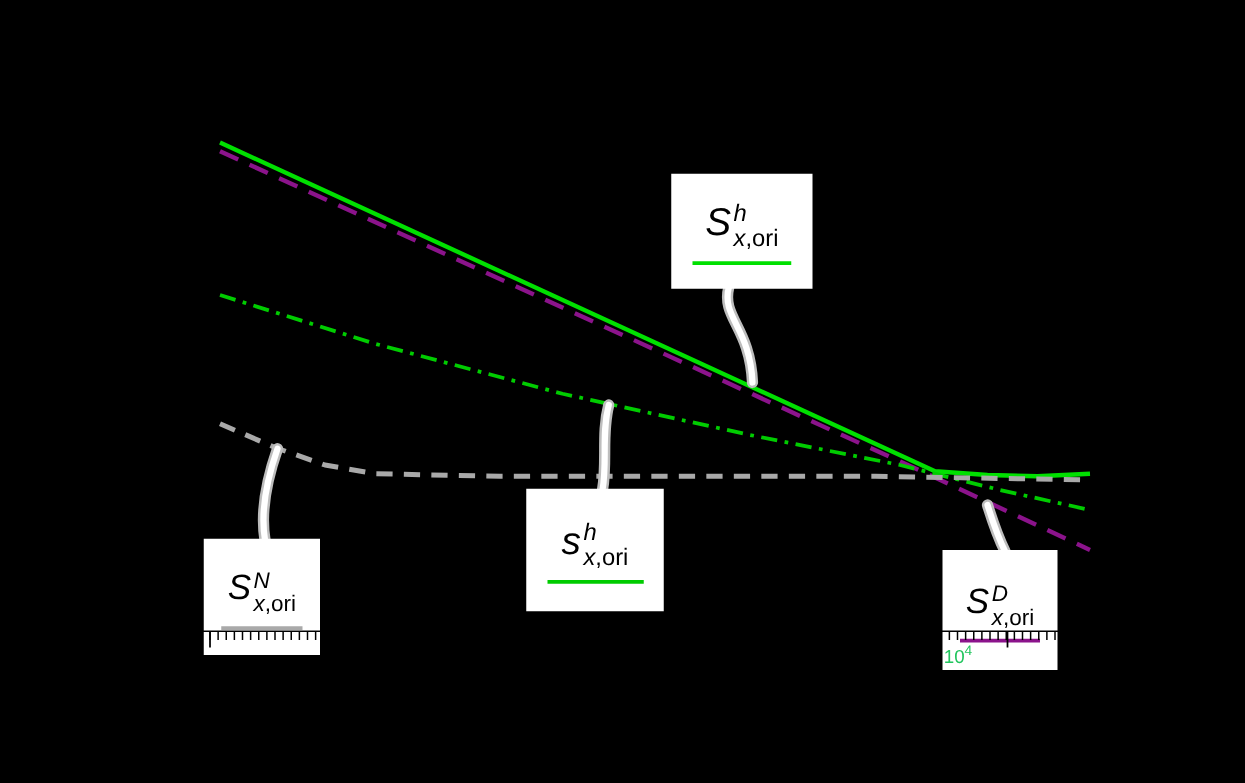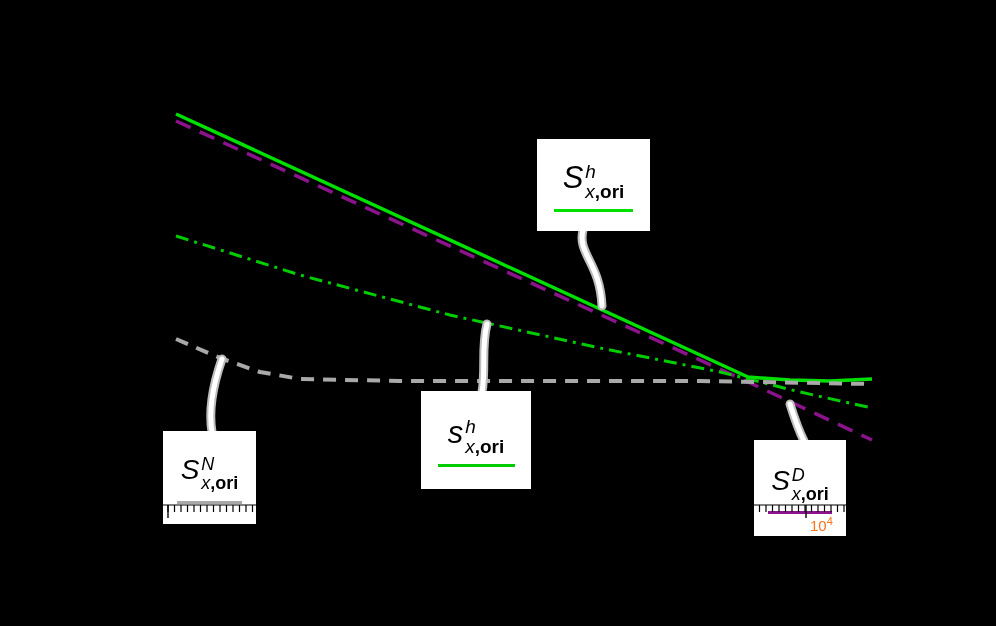--- a/index.html
+++ b/index.html
@@ -18,24 +18,24 @@
   .math {
     font-size:31px; font-style:italic; line-height:1;
     display:inline-flex; align-items:center;
   }
   .callout-box.small .math { font-size:28px; }
   .stack {
     display:inline-flex; flex-direction:column; align-items:flex-start;
     font-size:19px; line-height:1.05; margin-left:2px; transform:translateY(4px);
   }
   .callout-box.small .stack { font-size:18px; }
-  .rom { font-style:normal;font-weight:bold; }
+  .rom { font-style:normal; }
   .sample { height:0; border-top:3px solid #fff; width:70%; margin-top:12px; }
   #tick-label {
-    position:absolute; left:810px; top:516px; z-index:4; color:#f97316;
+    position:absolute; left:755px; top:516px; z-index:4; color:#22c55e;
     font-size:15px; font-style:normal; line-height:1;
   }
   #tick-label sup { font-size:11px; }
 </style>
 </head>
 <body>
 
 <div id="figure">
 
   <svg id="plot-layer" class="layer" width="996" height="626">

